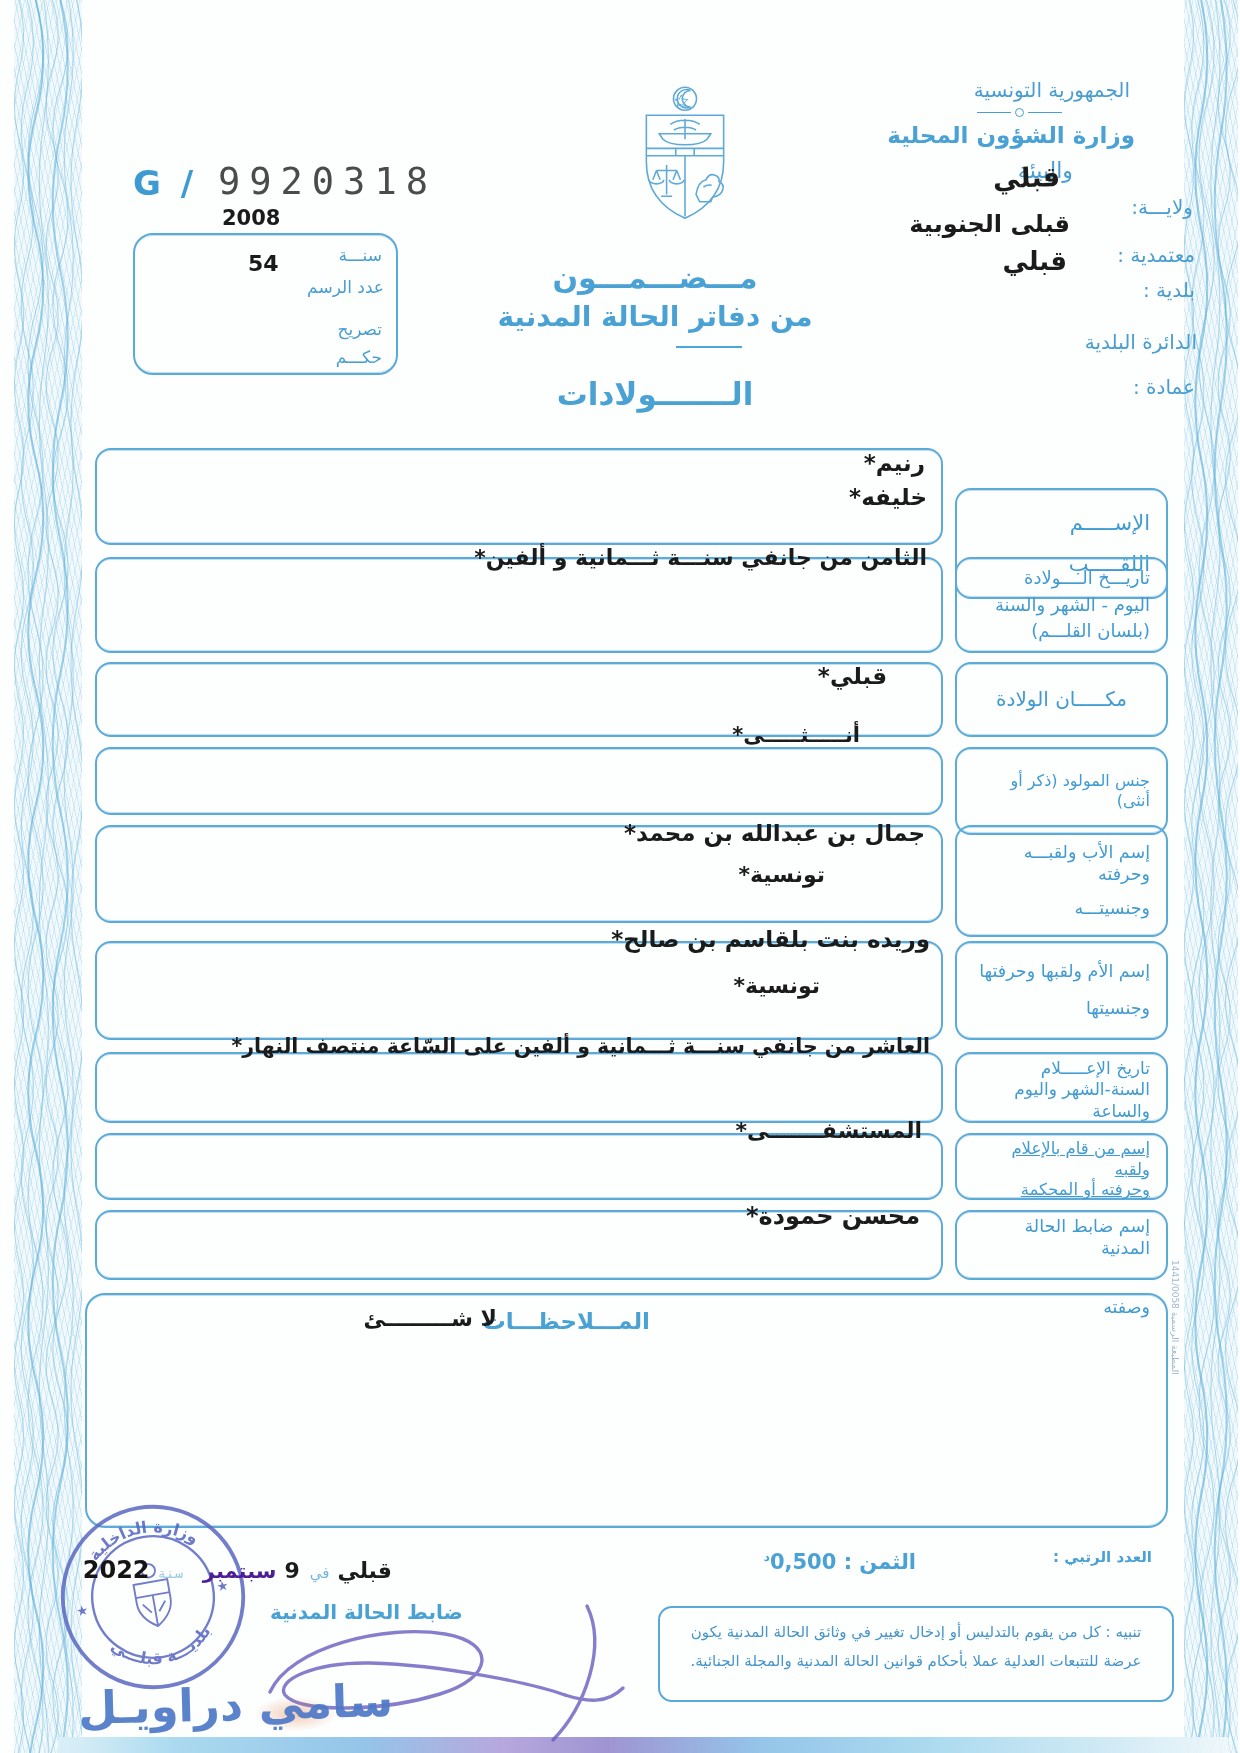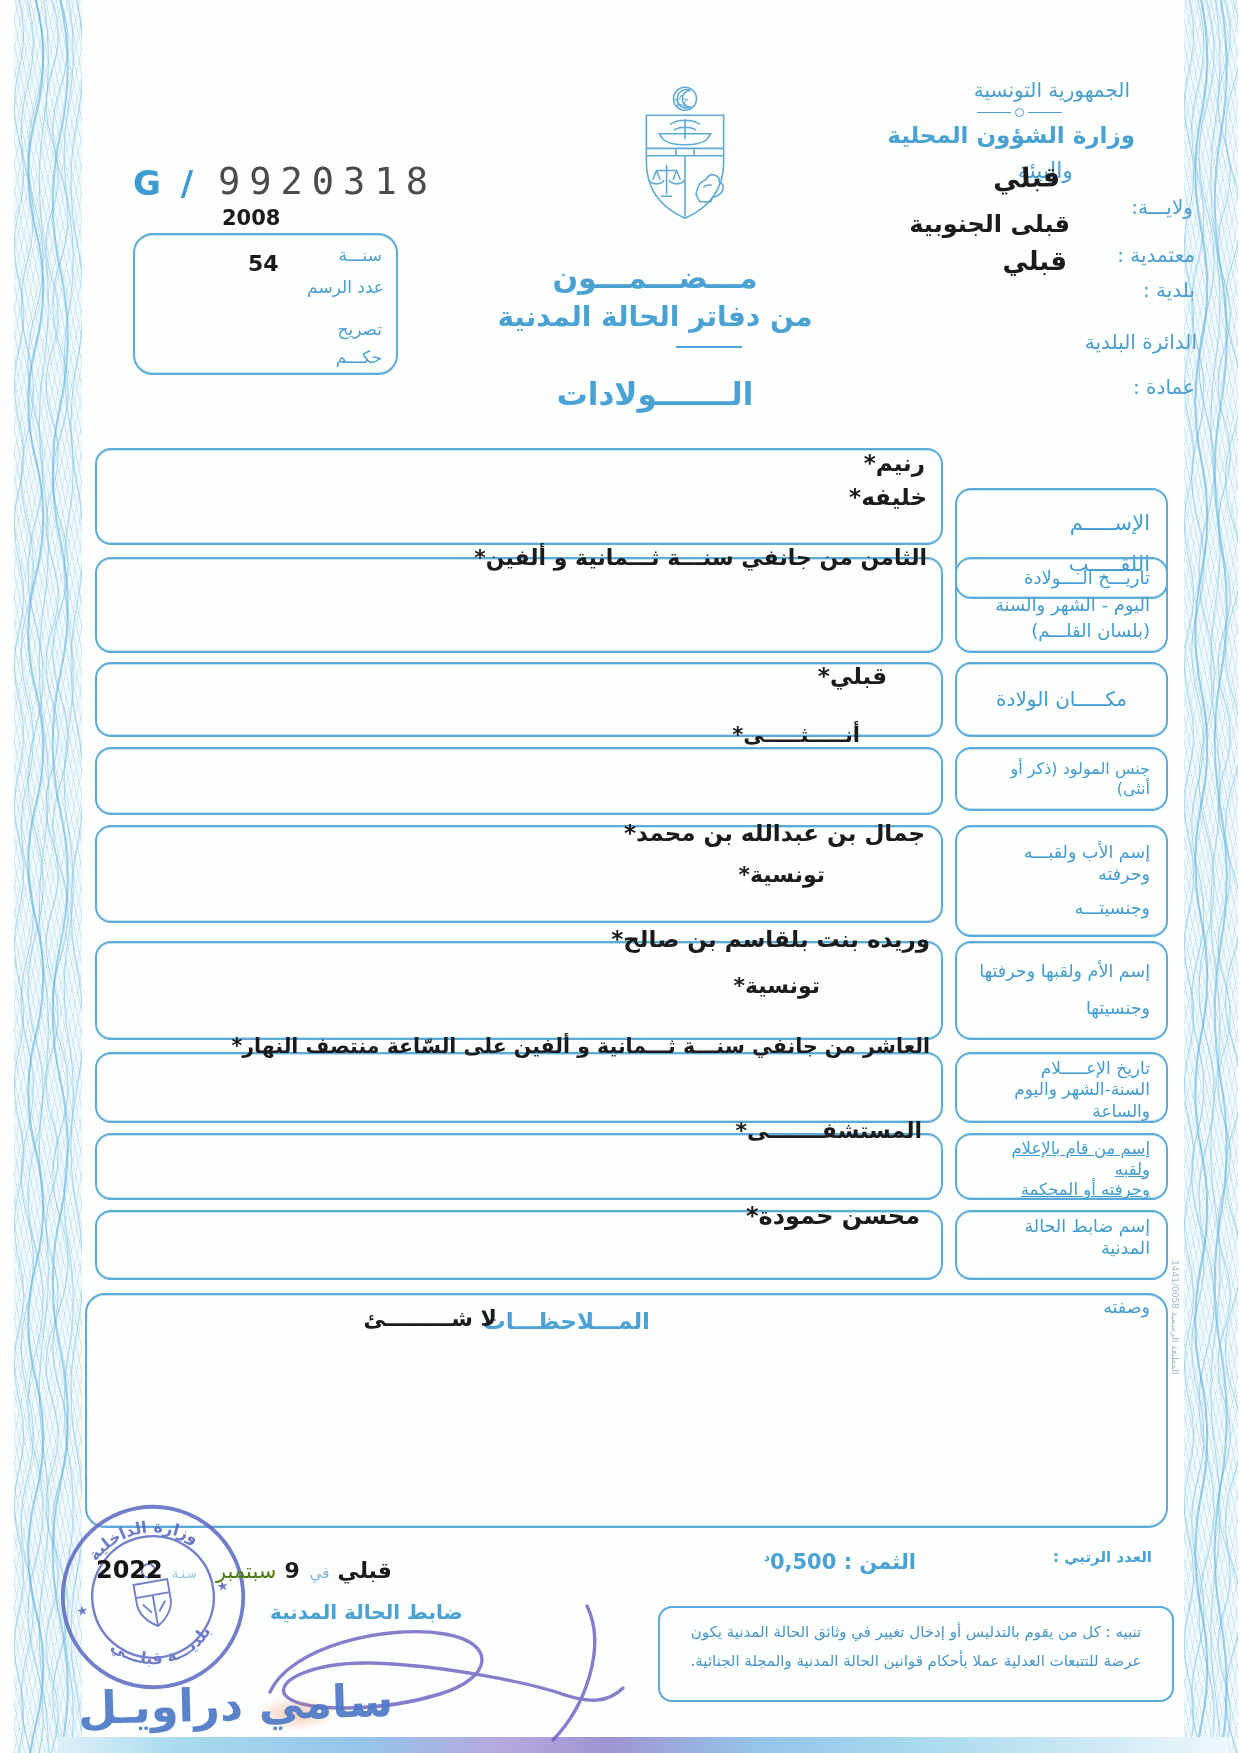--- a/index.html
+++ b/index.html
@@ -143,21 +143,21 @@
   </div>
   <div class="box valbox" style="top:557px;height:96px;"></div>
 
   <div class="box lblbox" style="top:662px;height:75px;">
     <div class="lblcol center" style="font-size:20px;">
       <span>مكـــــان الولادة</span>
     </div>
   </div>
   <div class="box valbox" style="top:662px;height:75px;"></div>
 
-  <div class="box lblbox" style="top:747px;height:64px;">
+  <div class="box lblbox" style="top:747px;height:88px;">
     <div class="lblcol" style="font-size:16px;">
       <span>جنس المولود (ذكر أو أنثى)</span>
     </div>
   </div>
   <div class="box valbox" style="top:747px;height:68px;"></div>
 
   <div class="box lblbox" style="top:825px;height:112px;">
     <div class="lblcol" style="font-size:17.5px;">
       <span>إسم الأب ولقبـــه وحرفته</span>
       <span>وجنسيتـــه</span>
@@ -221,21 +221,21 @@
   </div>
 
   <div class="warnbox" style="left:658px;top:1606px;width:516px;height:96px;font-size:15px;line-height:1.95;padding:10px 18px;">
     <span>تنبيه : كل من يقوم بالتدليس أو إدخال تغيير في وثائق الحالة المدنية يكون عرضة للتتبعات العدلية عملا بأحكام قوانين الحالة المدنية والمجلة الجنائية.</span>
   </div>
 
   <div class="abs rtl" style="left:140px;top:1556px;width:252px;display:flex;align-items:baseline;z-index:6;">
     <span style="color:#1b1b1b;font-weight:bold;font-size:22px;">قبلي</span>
     <span class="blue" style="font-size:15px;opacity:.75;margin-right:8px;">في</span>
     <span style="color:#1b1b1b;font-weight:bold;font-size:22px;margin-right:10px;">9</span>
-    <span style="color:#4d7c0f;font-weight:normal;font-size:21px;margin-right:8px;">سبتمبر</span>
+    <span style="color:#4c1d95;font-weight:bold;font-size:21px;margin-right:8px;">سبتمبر</span>
     <span class="blue" style="font-size:14px;opacity:.55;margin-right:20px;font-family:Liberation Mono, monospace;">سنة</span>
     <span style="color:#141414;font-weight:bold;font-size:24px;margin-right:8px;">2022</span>
   </div>
 
   <div class="abs blue-bold rtl" style="left:270px;top:1600px;font-size:20px;z-index:5;">ضابط الحالة المدنية</div>
 
   <svg class="abs" style="left:58px;top:1502px;z-index:4;opacity:.85;transform:rotate(-10deg);" width="190" height="190" viewBox="0 0 200 200">
     <defs>
       <path id="arcTop" d="M24,108 A76,76 0 0 1 176,108" fill="none"></path>
       <path id="arcBot" d="M34,124 A70,70 0 0 0 166,124" fill="none"></path>

